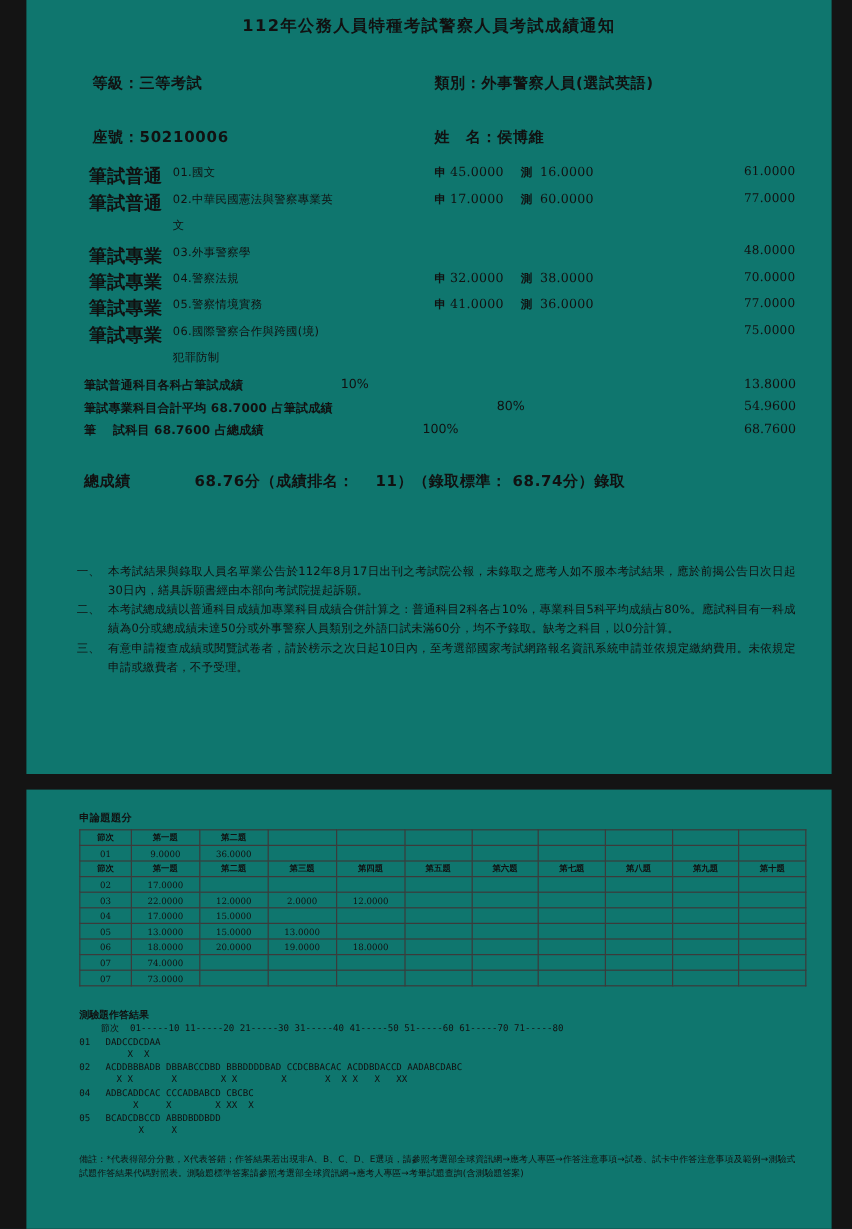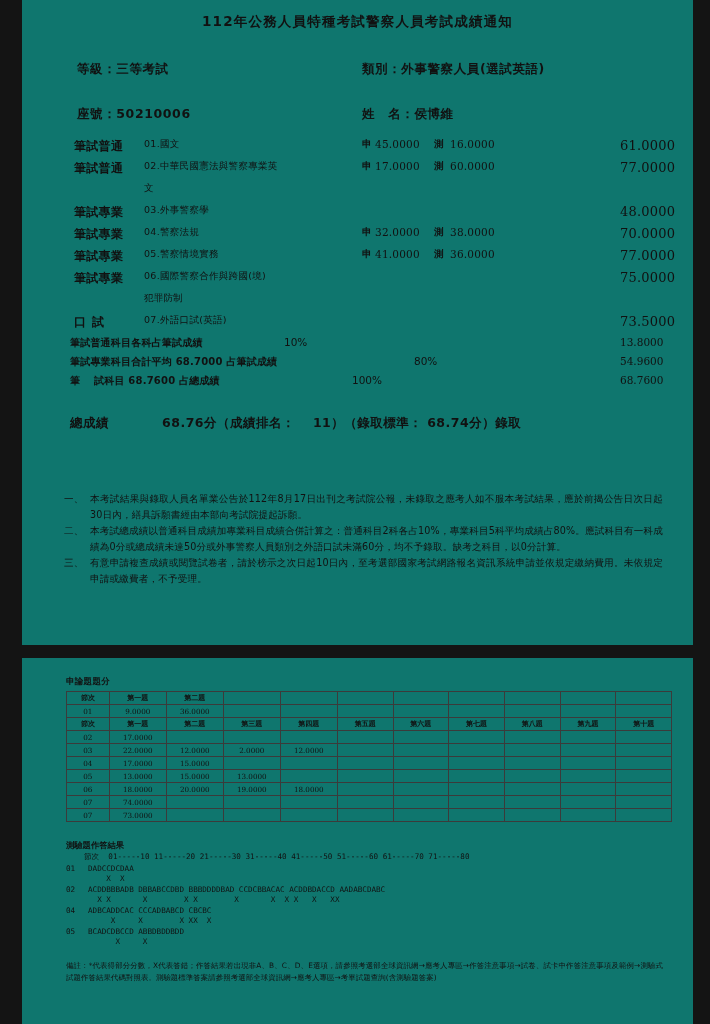--- a/index.html
+++ b/index.html
@@ -38,29 +38,29 @@
     color:#111;
   }
   .meta-left{position:absolute;left:55px;}
   .meta-right{position:absolute;left:340px;}
   .m1{margin-top:30px;height:20px;}
   .m2{margin-top:25px;height:20px;}
 
   
   .scores{margin-top:12px;position:relative;}
   .srow{position:relative;height:22px;font-size:10.5px;color:#111;letter-spacing:.2px;}
-  .c-kind{position:absolute;left:52px;font-size:12px;font-weight:bold;letter-spacing:.3px;}
+  .c-kind{position:absolute;left:52px;font-size:15px;font-weight:bold;letter-spacing:.3px;}
   .c-kind.spaced{letter-spacing:6px;}
   .c-name{position:absolute;left:122px;font-size:9.5px;letter-spacing:.3px;}
   .c-cont{position:absolute;left:122px;font-size:9.5px;}
   .c-t1lbl{position:absolute;left:340px;font-size:9.5px;font-weight:bold;}
   .c-t1{position:absolute;left:353px;font-size:10.5px;font-family:"DejaVu Serif","Liberation Serif",serif;}
   .c-t2lbl{position:absolute;left:412px;font-size:9.5px;font-weight:bold;}
   .c-t2{position:absolute;left:428px;font-size:10.5px;font-family:"DejaVu Serif","Liberation Serif",serif;}
-  .c-total{position:absolute;left:598px;font-size:13px;font-family:"DejaVu Serif","Liberation Serif",serif;}
+  .c-total{position:absolute;left:598px;font-size:10px;font-family:"DejaVu Serif","Liberation Serif",serif;}
 
   .sumrow{position:relative;height:19px;font-size:10.5px;color:#111;}
   .sum-text{position:absolute;left:48px;font-size:10px;letter-spacing:.2px;font-weight:bold;}
   .sum-pct{position:absolute;}
   .sum-val{position:absolute;left:598px;font-family:"DejaVu Serif","Liberation Serif",serif;font-size:10.5px;}
 
   .grand{
     position:relative;margin-top:22px;height:24px;
     font-size:12.5px;font-weight:bold;letter-spacing:.5px;color:#111;
   }
@@ -196,25 +196,20 @@
           <span class="c-t2">36.0000</span>
           <span class="c-total">77.0000</span>
         </div>
         <div class="srow">
           <span class="c-kind">筆試專業</span>
           <span class="c-name">06.國際警察合作與跨國(境)</span>
           <span class="c-total">75.0000</span>
         </div>
         <div class="srow">
           <span class="c-cont">犯罪防制</span>
-        </div>
-        <div class="srow">
-          <span class="c-kind spaced">口試</span>
-          <span class="c-name">07.外語口試(英語)</span>
-          <span class="c-total">73.5000</span>
         </div>
       </div>
 
     <div id="summary-rows">
         <div class="sumrow">
           <span class="sum-text">筆試普通科目各科占筆試成績</span>
           <span class="sum-pct" style="left: 262px;">10%</span>
           <span class="sum-val">13.8000</span>
         </div>
         <div class="sumrow">

